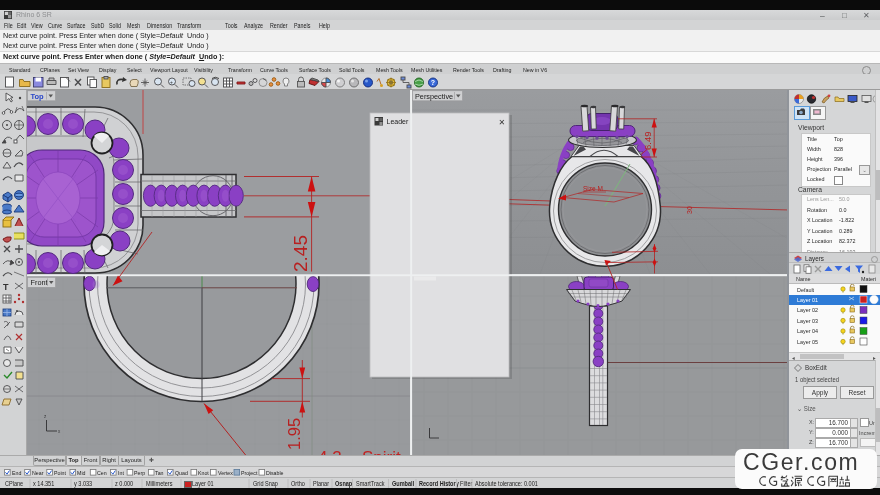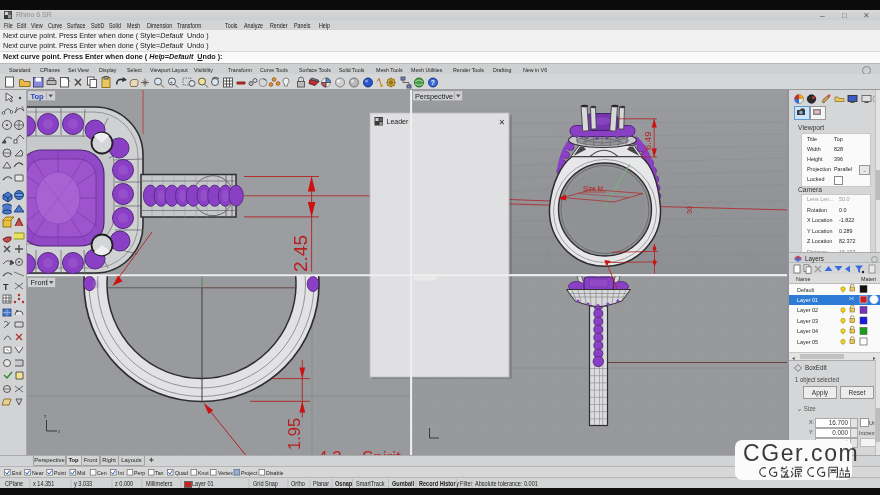--- a/index.html
+++ b/index.html
@@ -47,21 +47,21 @@
     <span class="abs txt" style="left:244px;top:2px;">Analyze</span>
     <span class="abs txt" style="left:270px;top:2px;">Render</span>
     <span class="abs txt" style="left:294px;top:2px;">Panels</span>
     <span class="abs txt" style="left:319px;top:2px;">Help</span>
   </div>
 
   <div class="abs" style="left:0;top:30px;width:880px;height:33px;background:#f1f1f1;color:#1a1a1a;font-size:7.2px;">
     <div class="abs txt" style="left:3px;top:1px;">Next curve point. Press Enter when done ( Style=<i>Default</i>&nbsp; Undo )</div>
     <div class="abs txt" style="left:3px;top:11px;">Next curve point. Press Enter when done ( Style=<i>Default</i>&nbsp; Undo )</div>
     <div class="abs" style="left:0;top:20.5px;width:880px;height:12.5px;background:#fafafa;border-top:1px solid #d8d8d8;"></div>
-    <div class="abs txt" style="left:3px;top:21.5px;font-weight:bold;">Next curve point. Press Enter when done <span style="font-weight:bold;">( <i>Help=Default</i>&nbsp; <u>U</u>ndo ):</span></div>
+    <div class="abs txt" style="left:3px;top:21.5px;font-weight:bold;">Next curve point. Press Enter when done <span style="font-weight:bold;">( <i>Style=Default</i>&nbsp; <u>U</u>ndo ):</span></div>
   </div>
 
   <div class="abs" style="left:0;top:63px;width:880px;height:11px;background:#cfd0d1;border-top:1px solid #b8b8b8;font-size:6px;color:#222;">
     <span class="abs txt" style="left:9px;top:2.5px;">Standard</span>
     <span class="abs txt" style="left:40px;top:2.5px;">CPlanes</span>
     <span class="abs txt" style="left:68px;top:2.5px;">Set View</span>
     <span class="abs txt" style="left:99px;top:2.5px;">Display</span>
     <span class="abs txt" style="left:127px;top:2.5px;">Select</span>
     <span class="abs txt" style="left:150px;top:2.5px;">Viewport Layout</span>
     <span class="abs txt" style="left:194px;top:2.5px;">Visibility</span>
@@ -942,21 +942,21 @@
           <line x1="388.5" y1="1" x2="388.5" y2="10"></line>
           <line x1="416" y1="1" x2="416" y2="10"></line>
           <line x1="456.5" y1="1" x2="456.5" y2="10"></line>
           <line x1="472" y1="1" x2="472" y2="10"></line>
         </g>
       </svg>
   </div>
 
   <div class="abs" style="left:0;top:488px;width:880px;height:7px;background:#0d0d0d;"></div>
 
-  <div class="abs" style="left:735px;top:440px;width:117px;height:40px;background:#fbfbfb;border-radius:7px;z-index:50;">
+  <div class="abs" style="left:735px;top:449px;width:142px;height:40px;background:#fbfbfb;border-radius:7px;z-index:50;">
     <div class="abs txt" style="left:8px;top:0px;font-size:23px;color:#3a3a3a;letter-spacing:1.6px;">CGer.com</div>
     <svg class="abs" style="left:21px;top:25.5px;" width="96" height="12" viewBox="0 0 110 14" id="hanzi">
       <g fill="none" stroke="#3f3f3f" stroke-width="1.35">
         <path d="M10.5,2.5 A5,5 0 1 0 10.5,11.5"></path>
         <path d="M22,2.5 A5,5 0 1 0 23,11 L23,7.5 L19.5,7.5"></path>
       </g>
 
       <g fill="none" stroke="#3f3f3f" stroke-width="1.3">
         <path d="M28,3 L33,3 M29,1 L30.5,2.8 M35,0.5 L33.5,3 M28,6 L30,4.5 M34.5,4.5 L36.5,6 M30,7 L35,7 L31.5,13 M35,9 Q35,13 38,13 M29,10 L29,13 L38,13"></path>
       </g>

